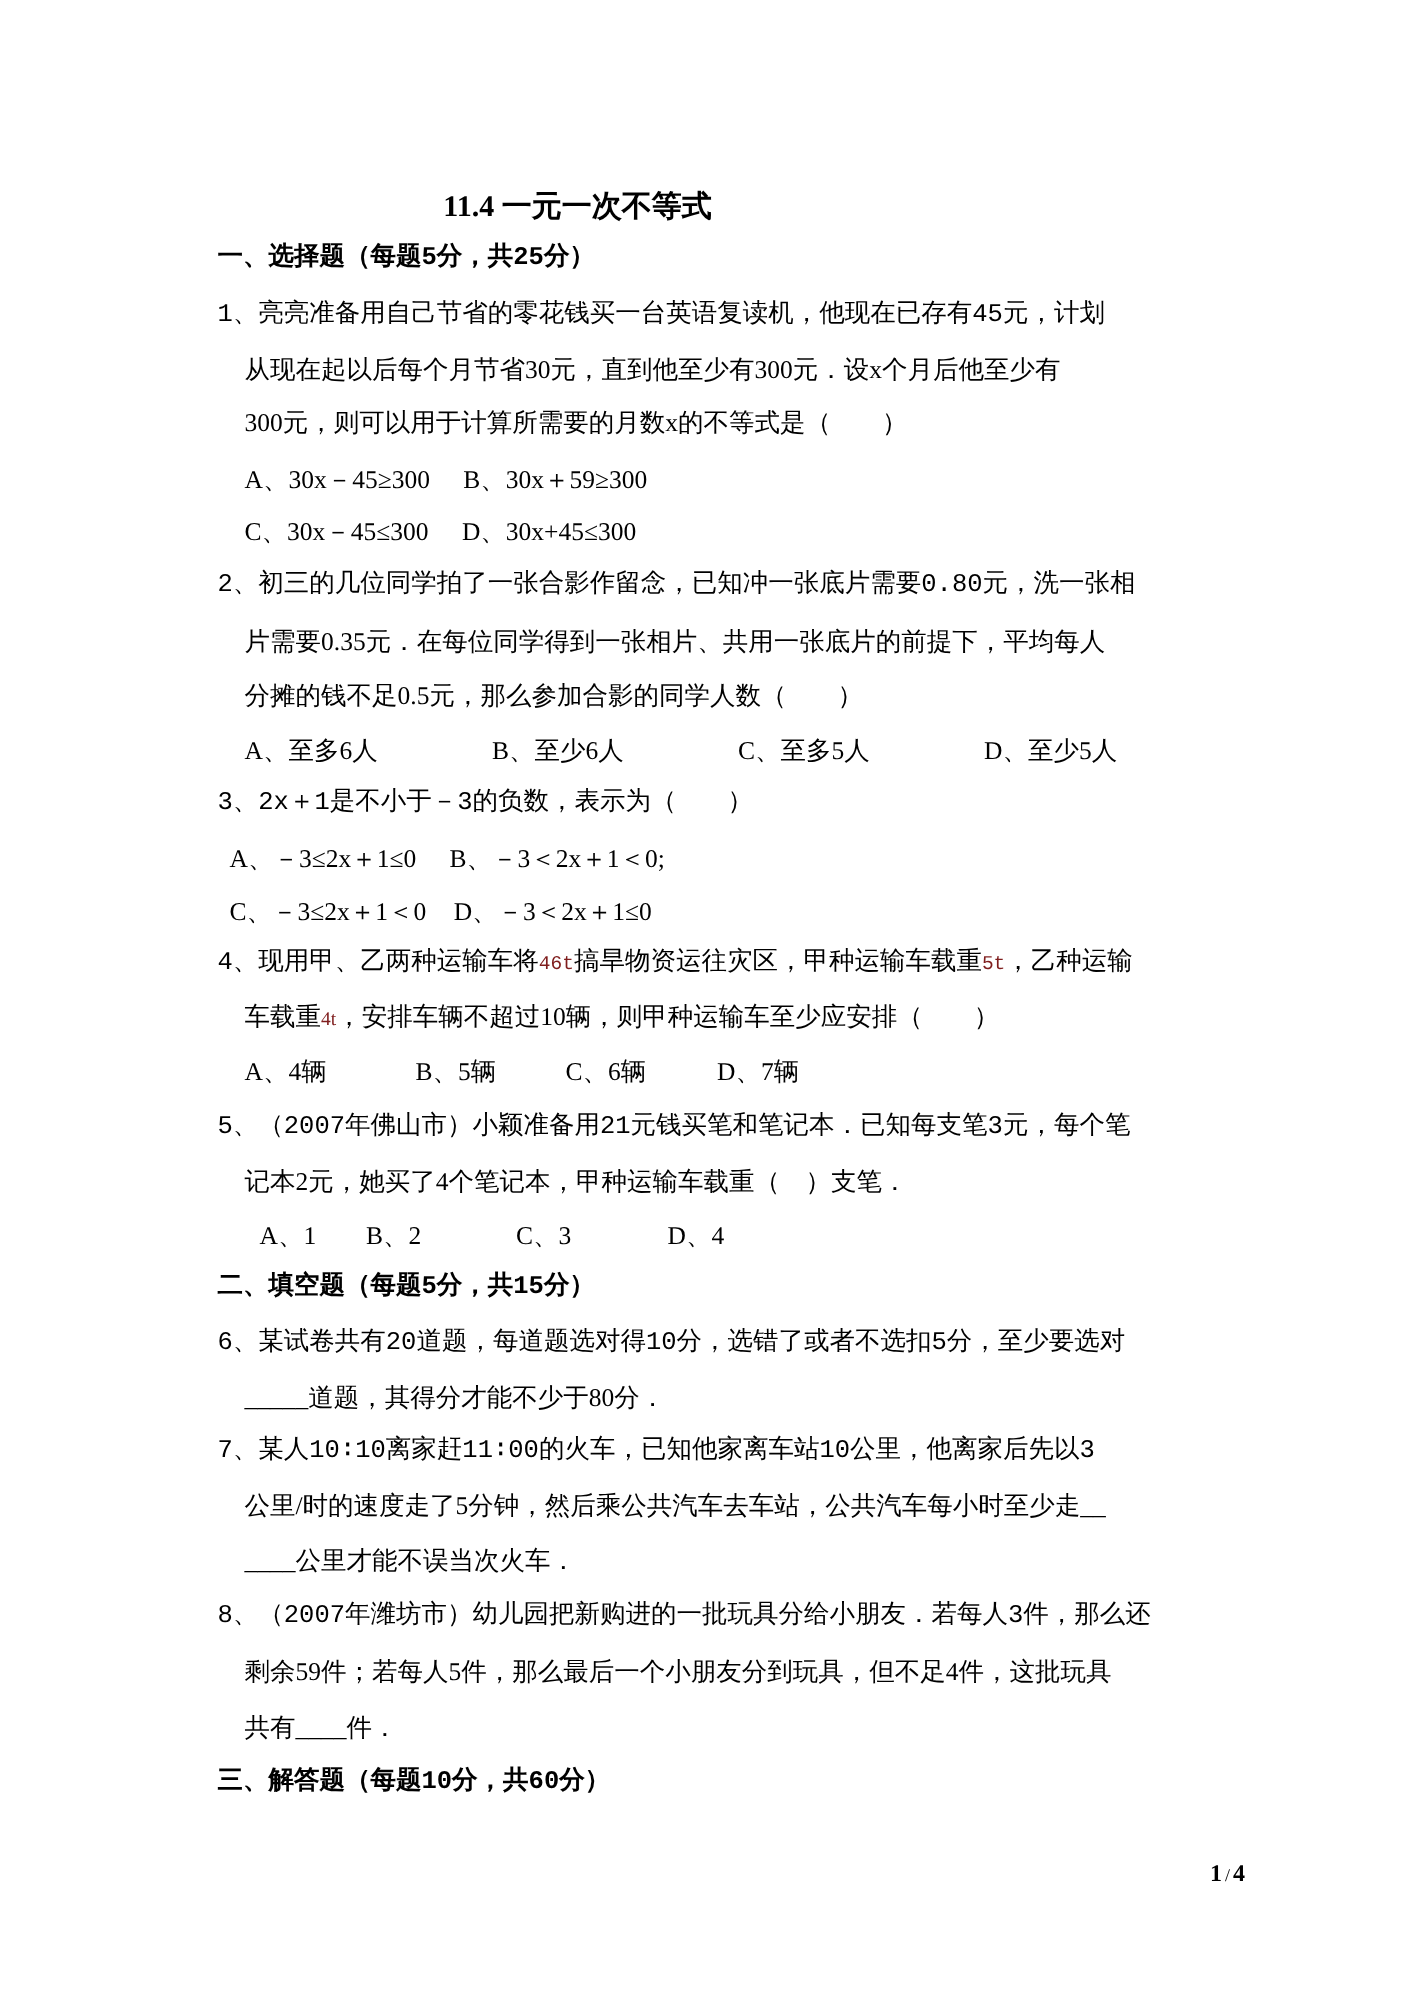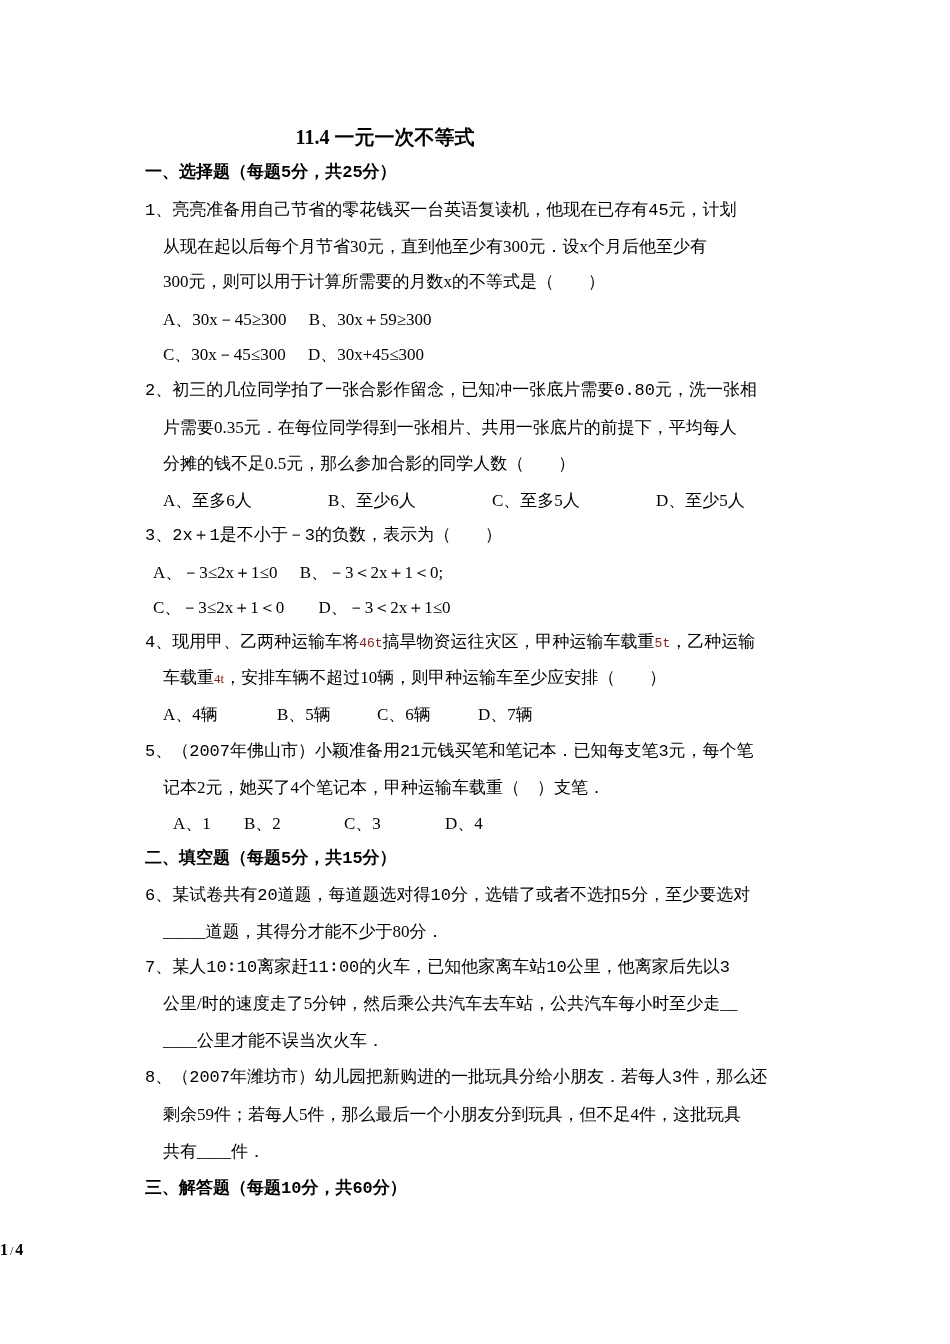--- a/index.html
+++ b/index.html
@@ -9,21 +9,21 @@
   .title { position: absolute; top: 124px; left: 0; width: 770px; text-align: center;
            font-size: 20px; font-weight: bold; }
   .line { position: absolute; font-size: 17px; white-space: nowrap; line-height: 24px; }
   .bold { font-weight: bold; }
   .l0 { left: 145px; font-family: Liberation Mono, monospace; }
   .l1 { left: 163px; }
   .lopt { left: 153px; }
   .lopt5 { left: 173px; }
   .opt { display: inline-block; }
   .small { font-size: 13px; color: #7f1d1d; }
-  .footer { position: absolute; top: 1241px; left: 0; width: 830px; text-align: left;
+  .footer { position: absolute; top: 1241px; left: 0; width: 830px; text-align: right;
             font-size: 16px; font-weight: bold; }
   .footer .sep { font-weight: normal; font-size: 12px; margin: 0 2px; }
 </style>
 </head>
 <body>
 
 <div class="page">
 
   <div class="title">11.4 一元一次不等式</div>
 
@@ -48,21 +48,21 @@
     <span class="opt" style="width:165px">A、至多6人</span><span class="opt" style="width:164px">B、至少6人</span><span class="opt" style="width:164px">C、至多5人</span><span class="opt">D、至少5人</span>
   </div>
 
   <div class="line l0" style="top:524px">3、2x＋1是不小于－3的负数，表示为（　　）</div>
   <div class="line lopt" style="top:561px">
     <span class="opt">A、－3≤2x＋1≤0</span>
     <span class="opt" style="margin-left:18px">B、－3＜2x＋1＜0;</span>
   </div>
   <div class="line lopt" style="top:596px">
     <span class="opt">C、－3≤2x＋1＜0</span>
-    <span class="opt" style="margin-left:30px">D、－3＜2x＋1≤0</span>
+    <span class="opt" style="margin-left:14px">D、－3＜2x＋1≤0</span>
   </div>
 
   <div class="line l0" style="top:631px"><span>4、现用甲、乙两种运输车将</span><span class="small">46t</span><span>搞旱物资运往灾区，甲种运输车载重</span><span class="small">5t</span><span>，乙种运输</span></div>
   <div class="line l1" style="top:666px"><span>车载重</span><span class="small">4t</span><span>，安排车辆不超过10辆，则甲种运输车至少应安排（　　）</span></div>
   <div class="line l1" style="top:703px">
     <span class="opt" style="width:114px">A、4辆</span><span class="opt" style="width:100px">B、5辆</span><span class="opt" style="width:101px">C、6辆</span><span class="opt">D、7辆</span>
   </div>
 
   <div class="line l0" style="top:740px">5、（2007年佛山市）小颖准备用21元钱买笔和笔记本．已知每支笔3元，每个笔</div>
   <div class="line l1" style="top:776px">记本2元，她买了4个笔记本，甲种运输车载重（　）支笔．</div>

